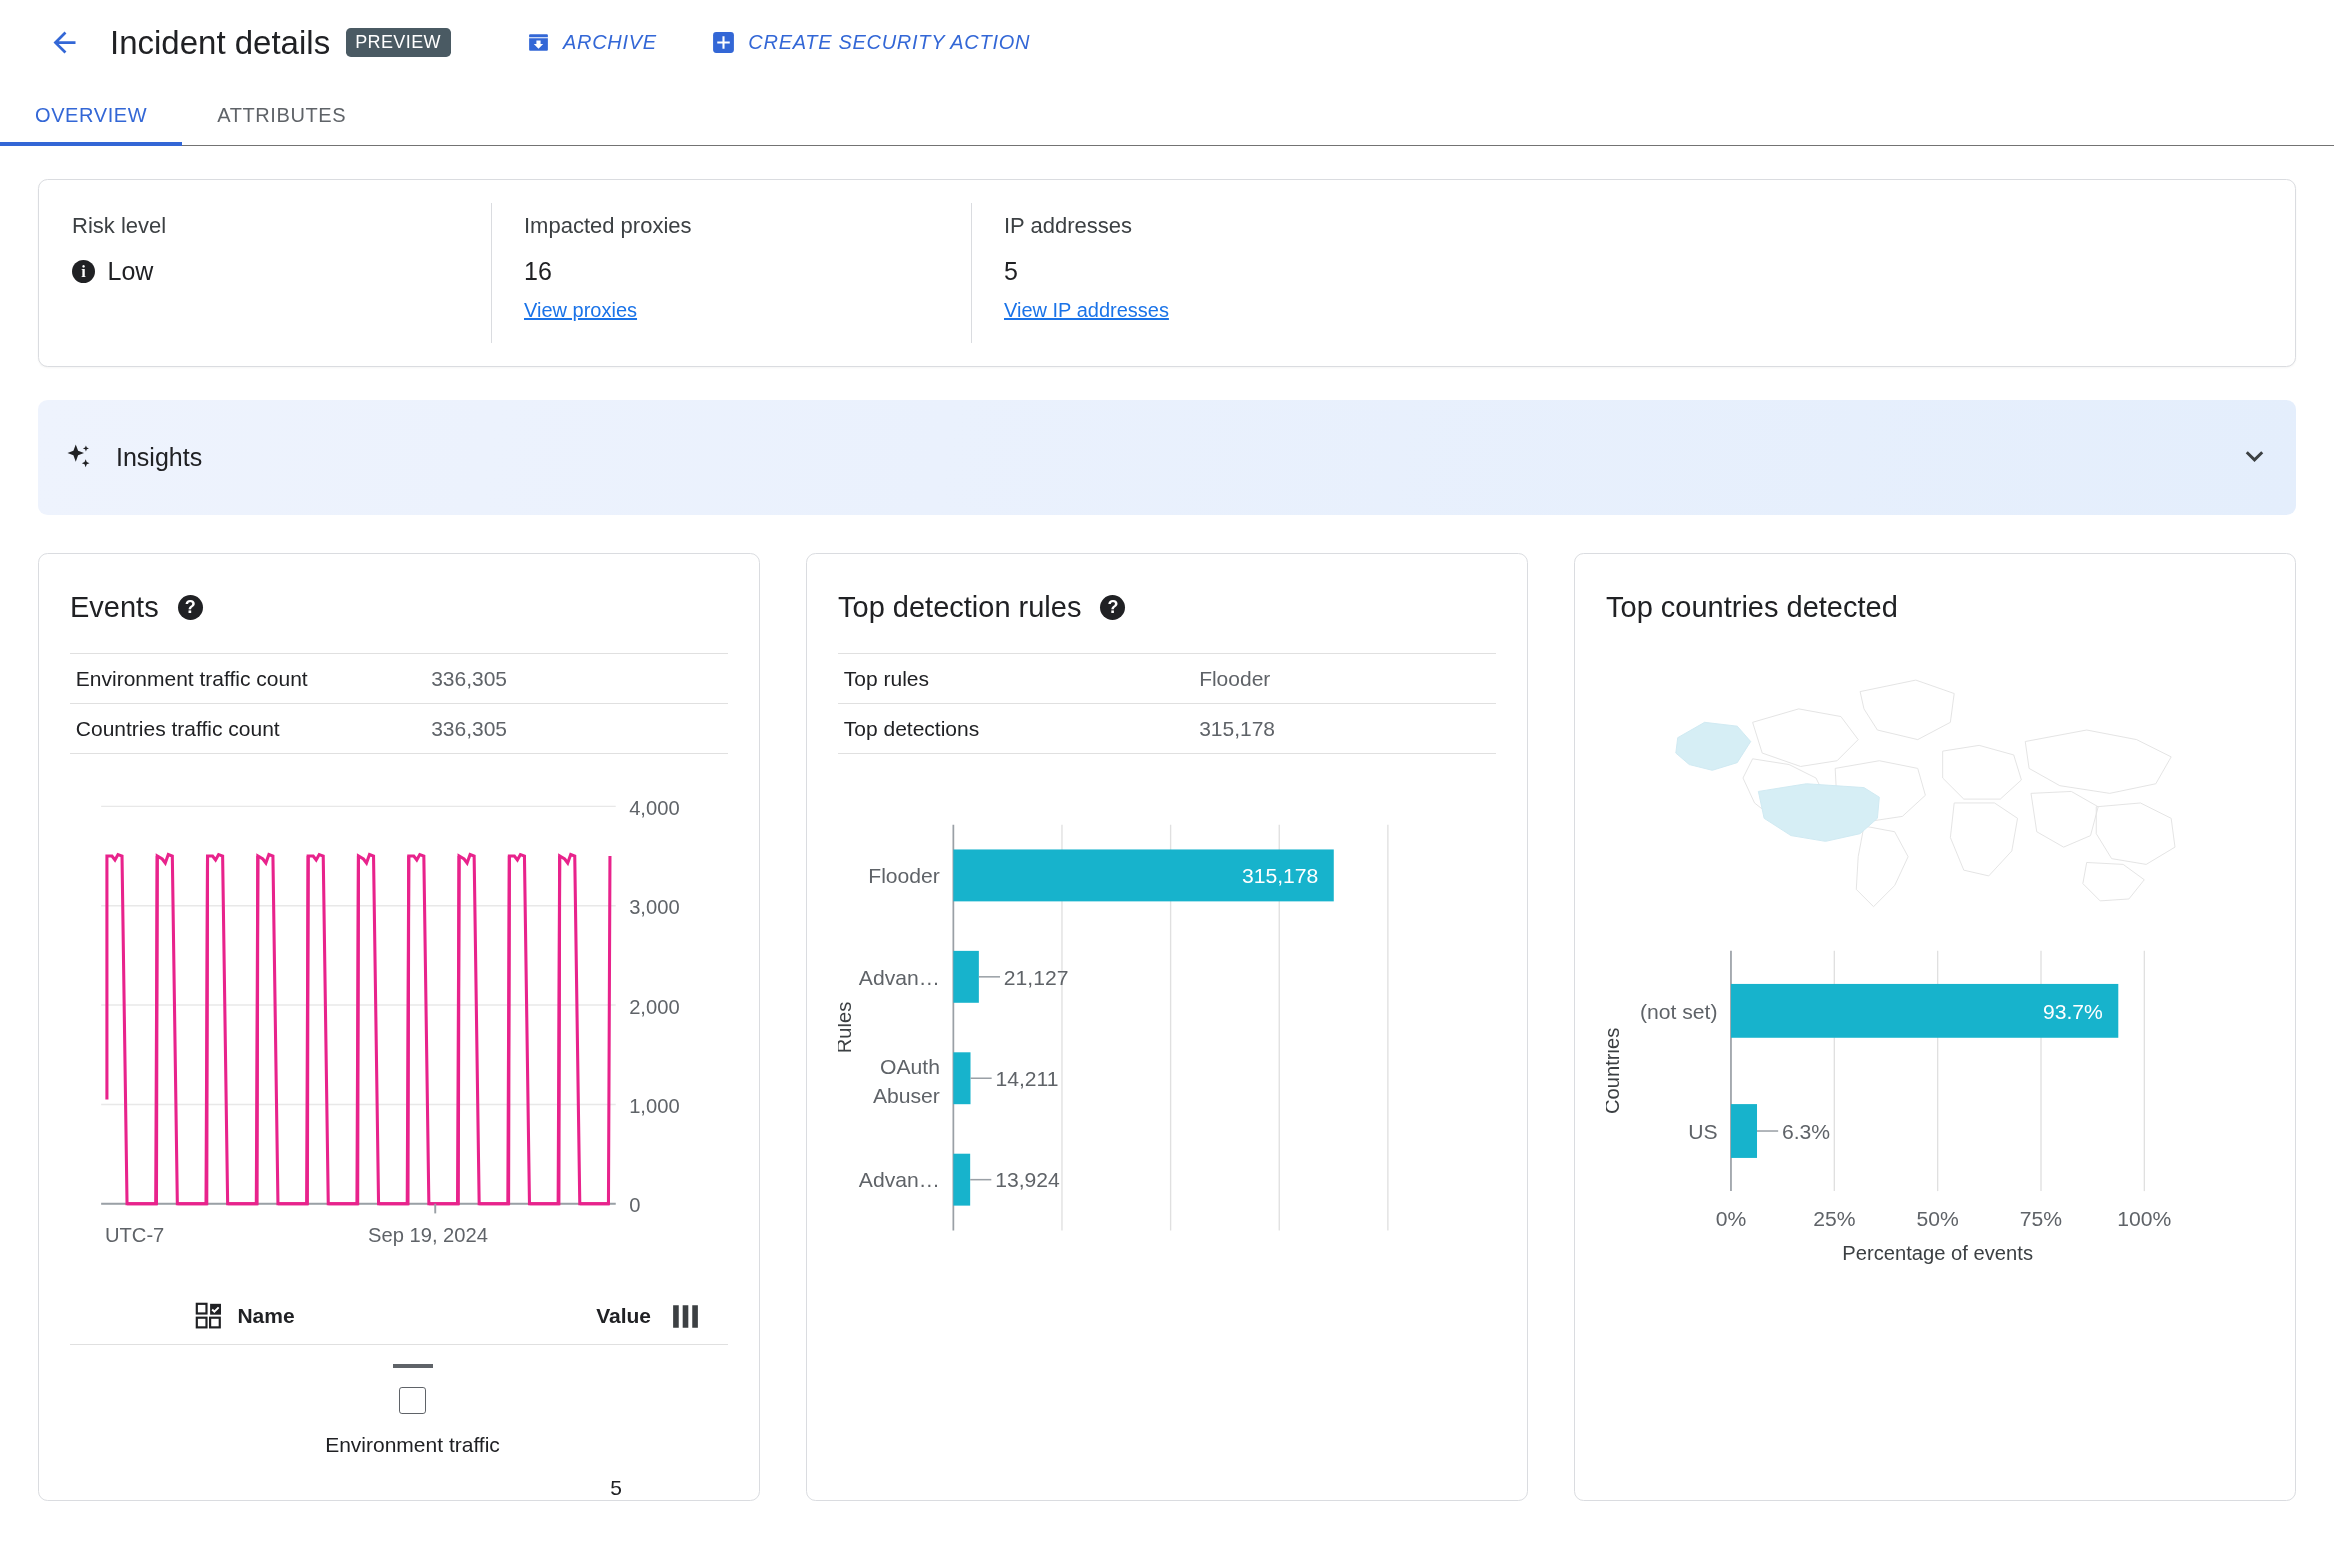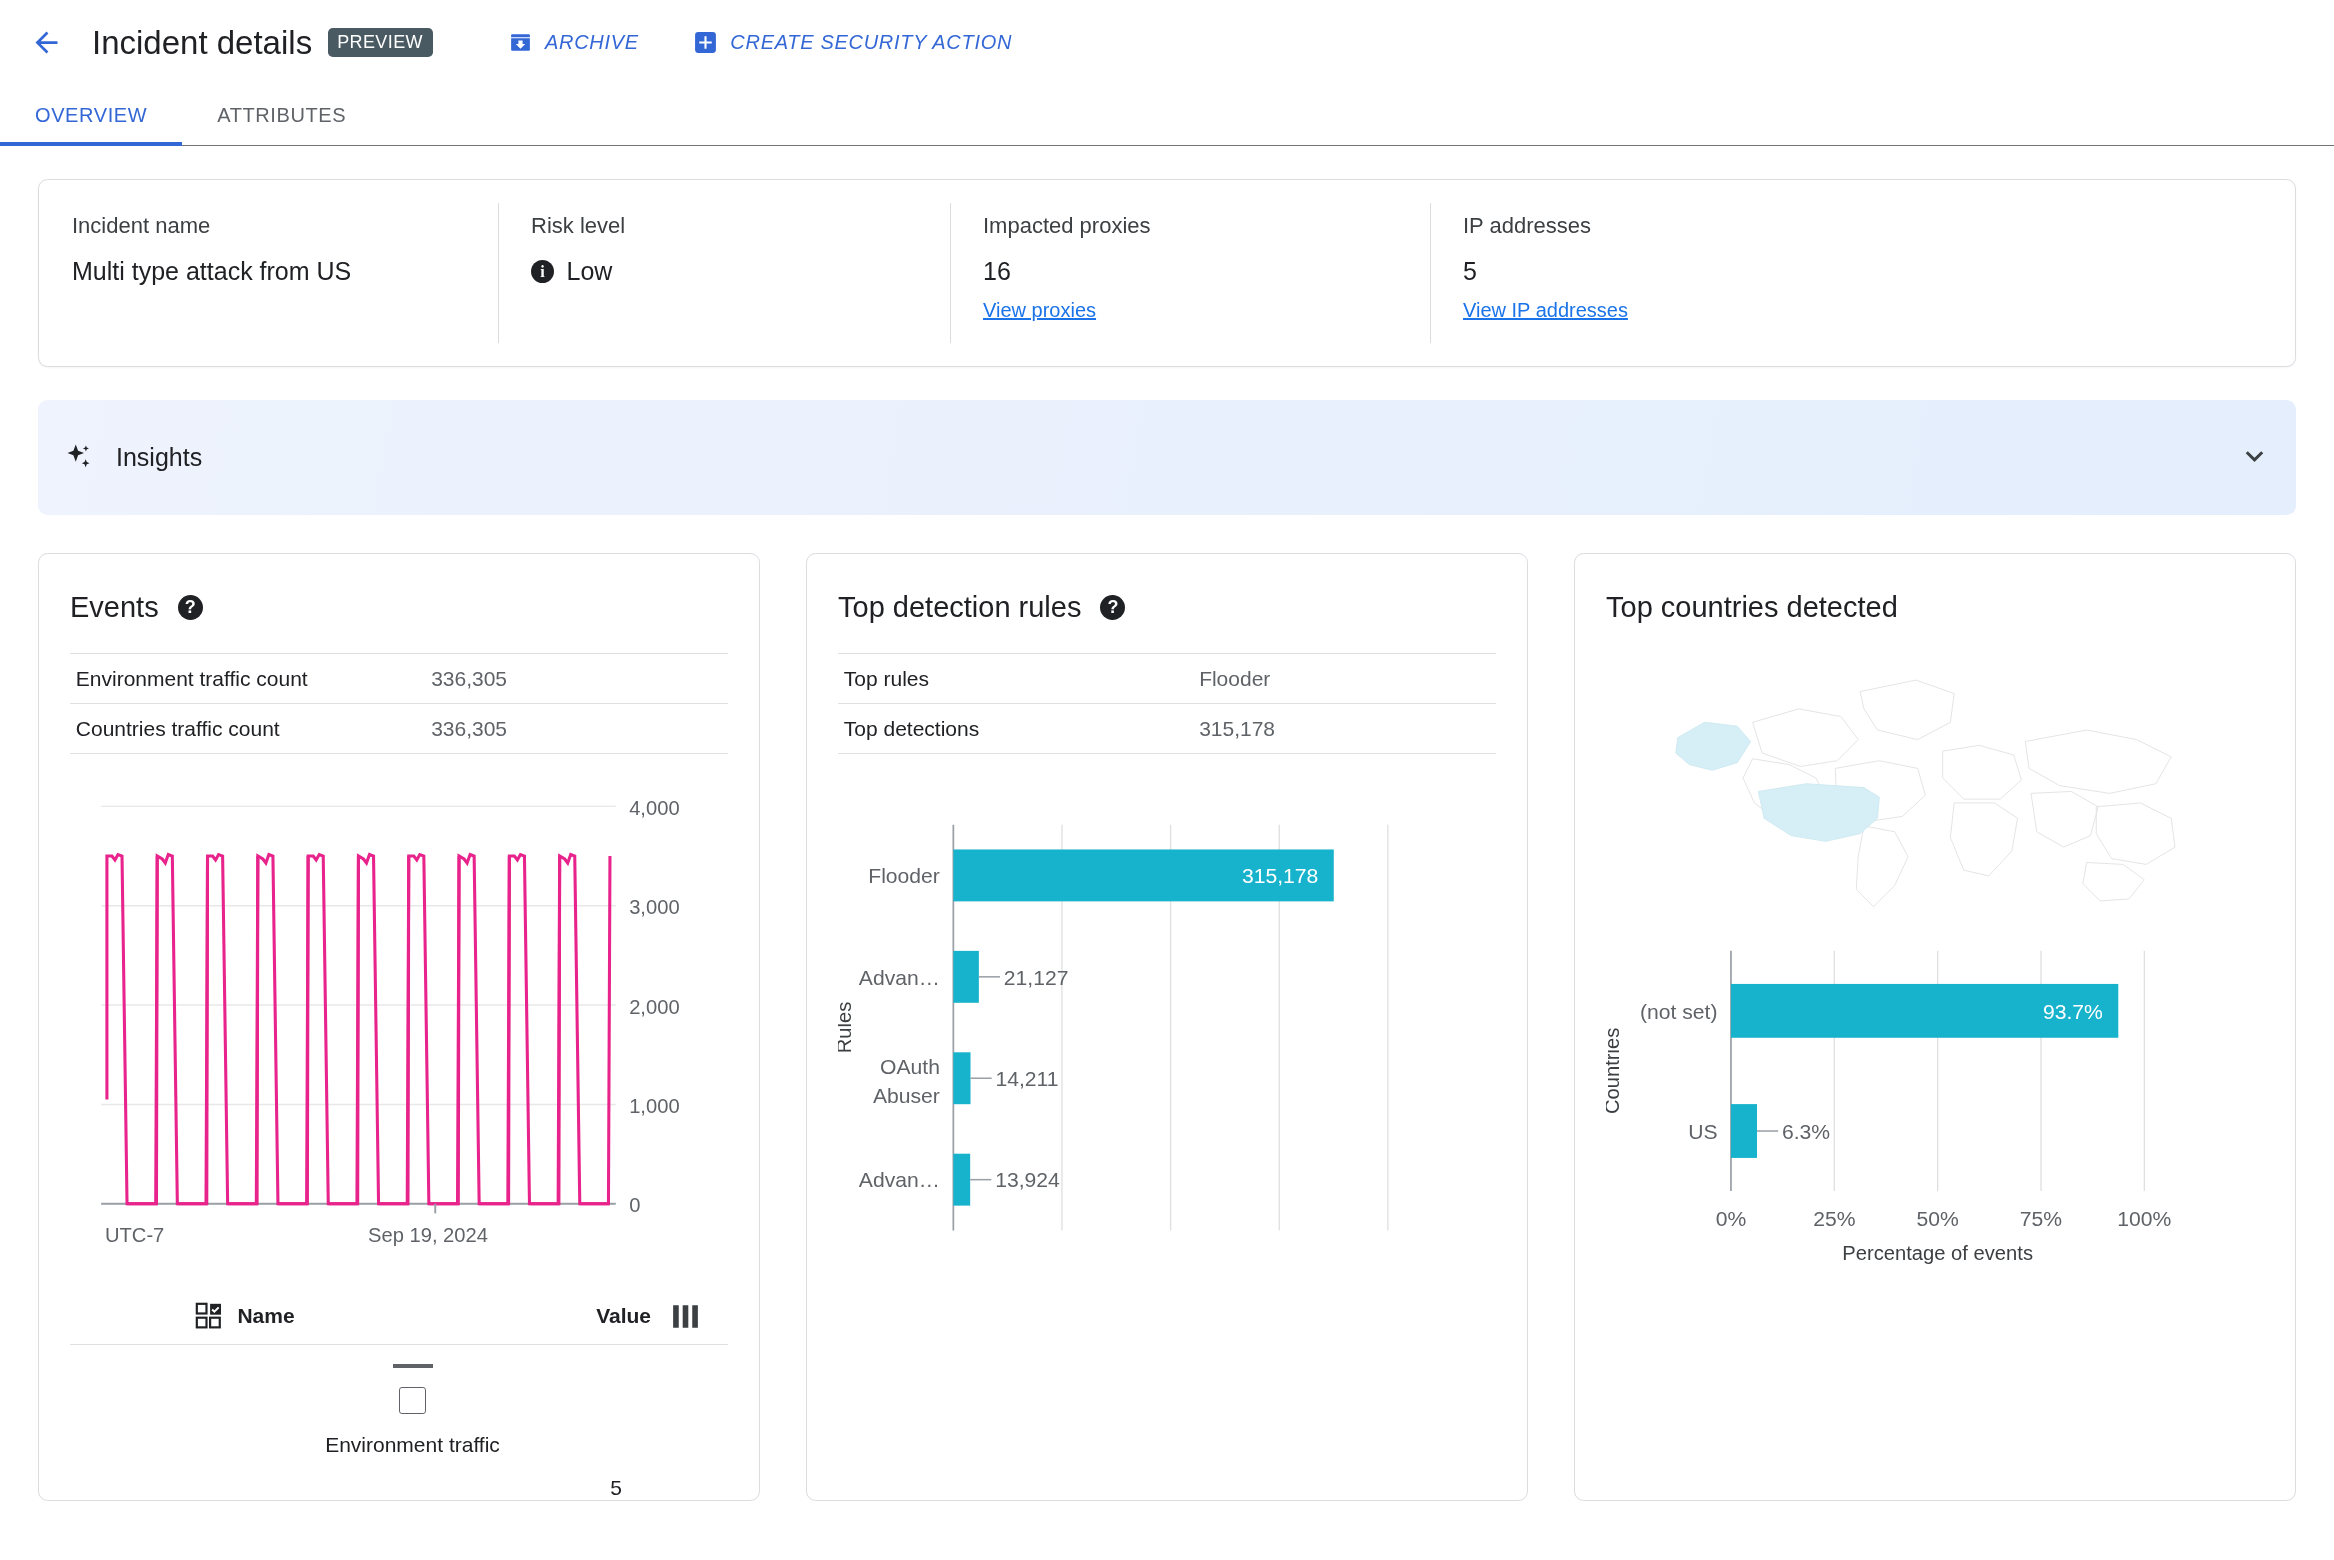--- a/index.html
+++ b/index.html
@@ -9,21 +9,21 @@
     font-family: "Liberation Sans", sans-serif;
     color: #202124;
     overflow: hidden;
   }
   .app { width: 2334px; height: 1560px; position: relative; background:#fff; }
 
   
   .header {
     height: 85px;
     display: flex; align-items: center;
-    padding: 0 23px;
+    padding: 0 41px;
     background: #fff;
   }
   .back-btn {
     width: 46px; height: 46px;
     display: flex; align-items: center; justify-content: center;
     cursor: pointer; flex: 0 0 auto;
   }
   .back-btn svg { display:block; }
   .page-title {
     font-size: 33px; font-weight: 400; color: #202124;
@@ -215,24 +215,20 @@
     </div>
     <div class="tab">
       <span>ATTRIBUTES</span>
     </div>
   </div>
 
   <div class="content">
 
     <div class="summary-card">
 
-      <div class="sum-col c-name">
-        <div class="sum-label">Incident name</div>
-        <div class="sum-value">Multi type attack from US</div>
-      </div>
 
       <div class="sum-col c-risk">
         <div class="sum-label">Risk level</div>
         <div class="sum-value with-icon">
           <span class="info-dot">i</span>
           <span>Low</span>
         </div>
       </div>
 
       <div class="sum-col c-proxies">

